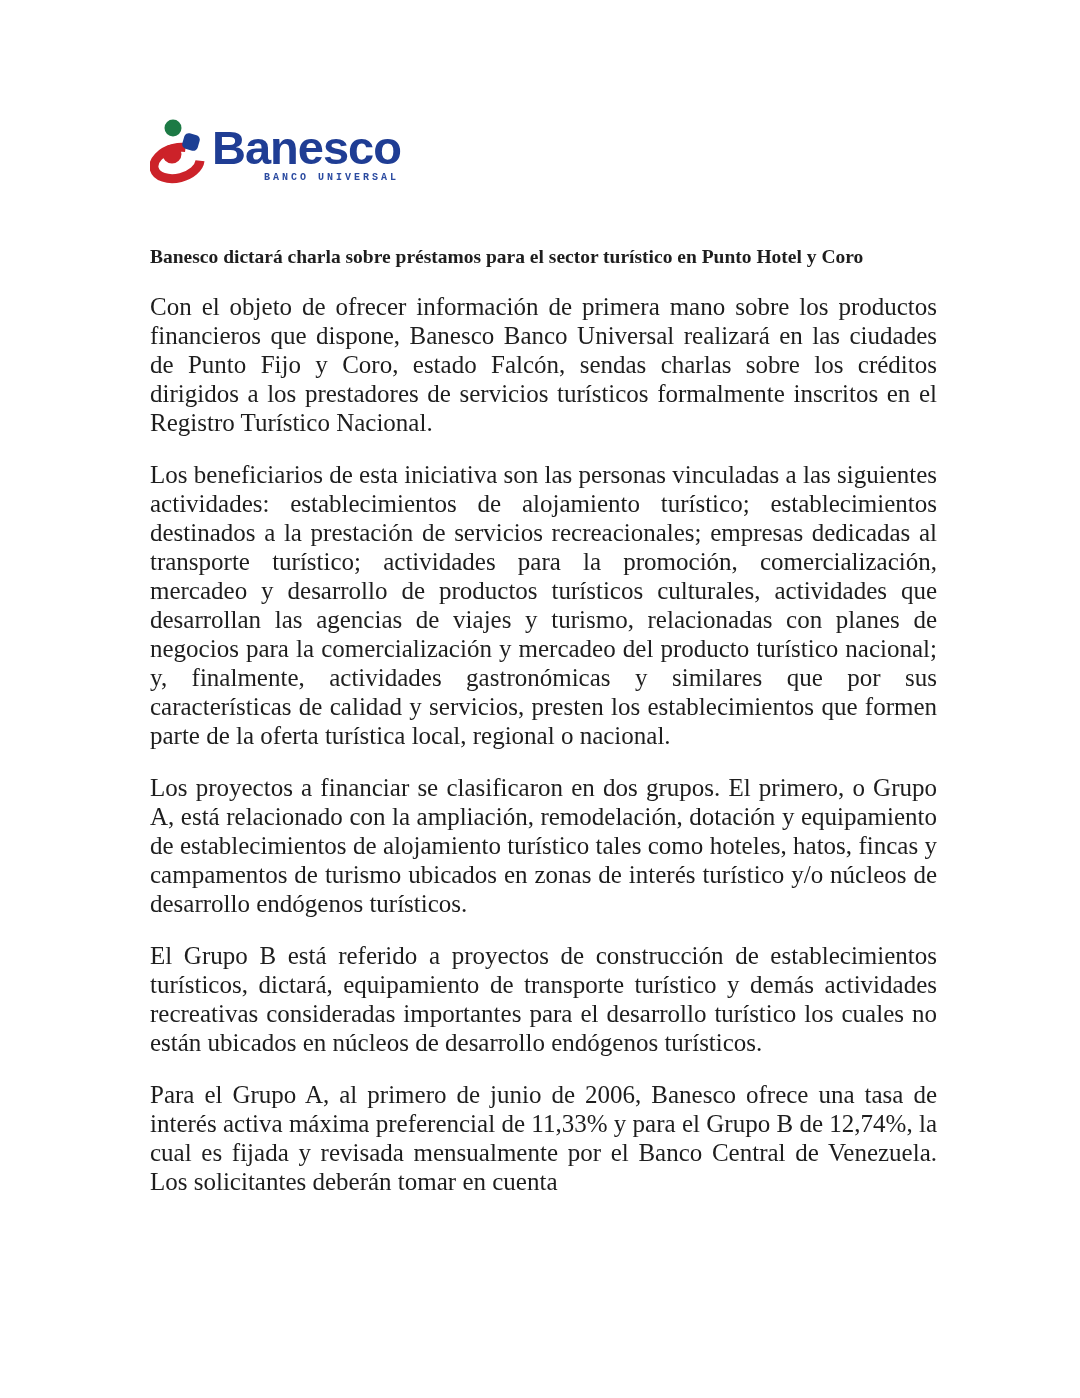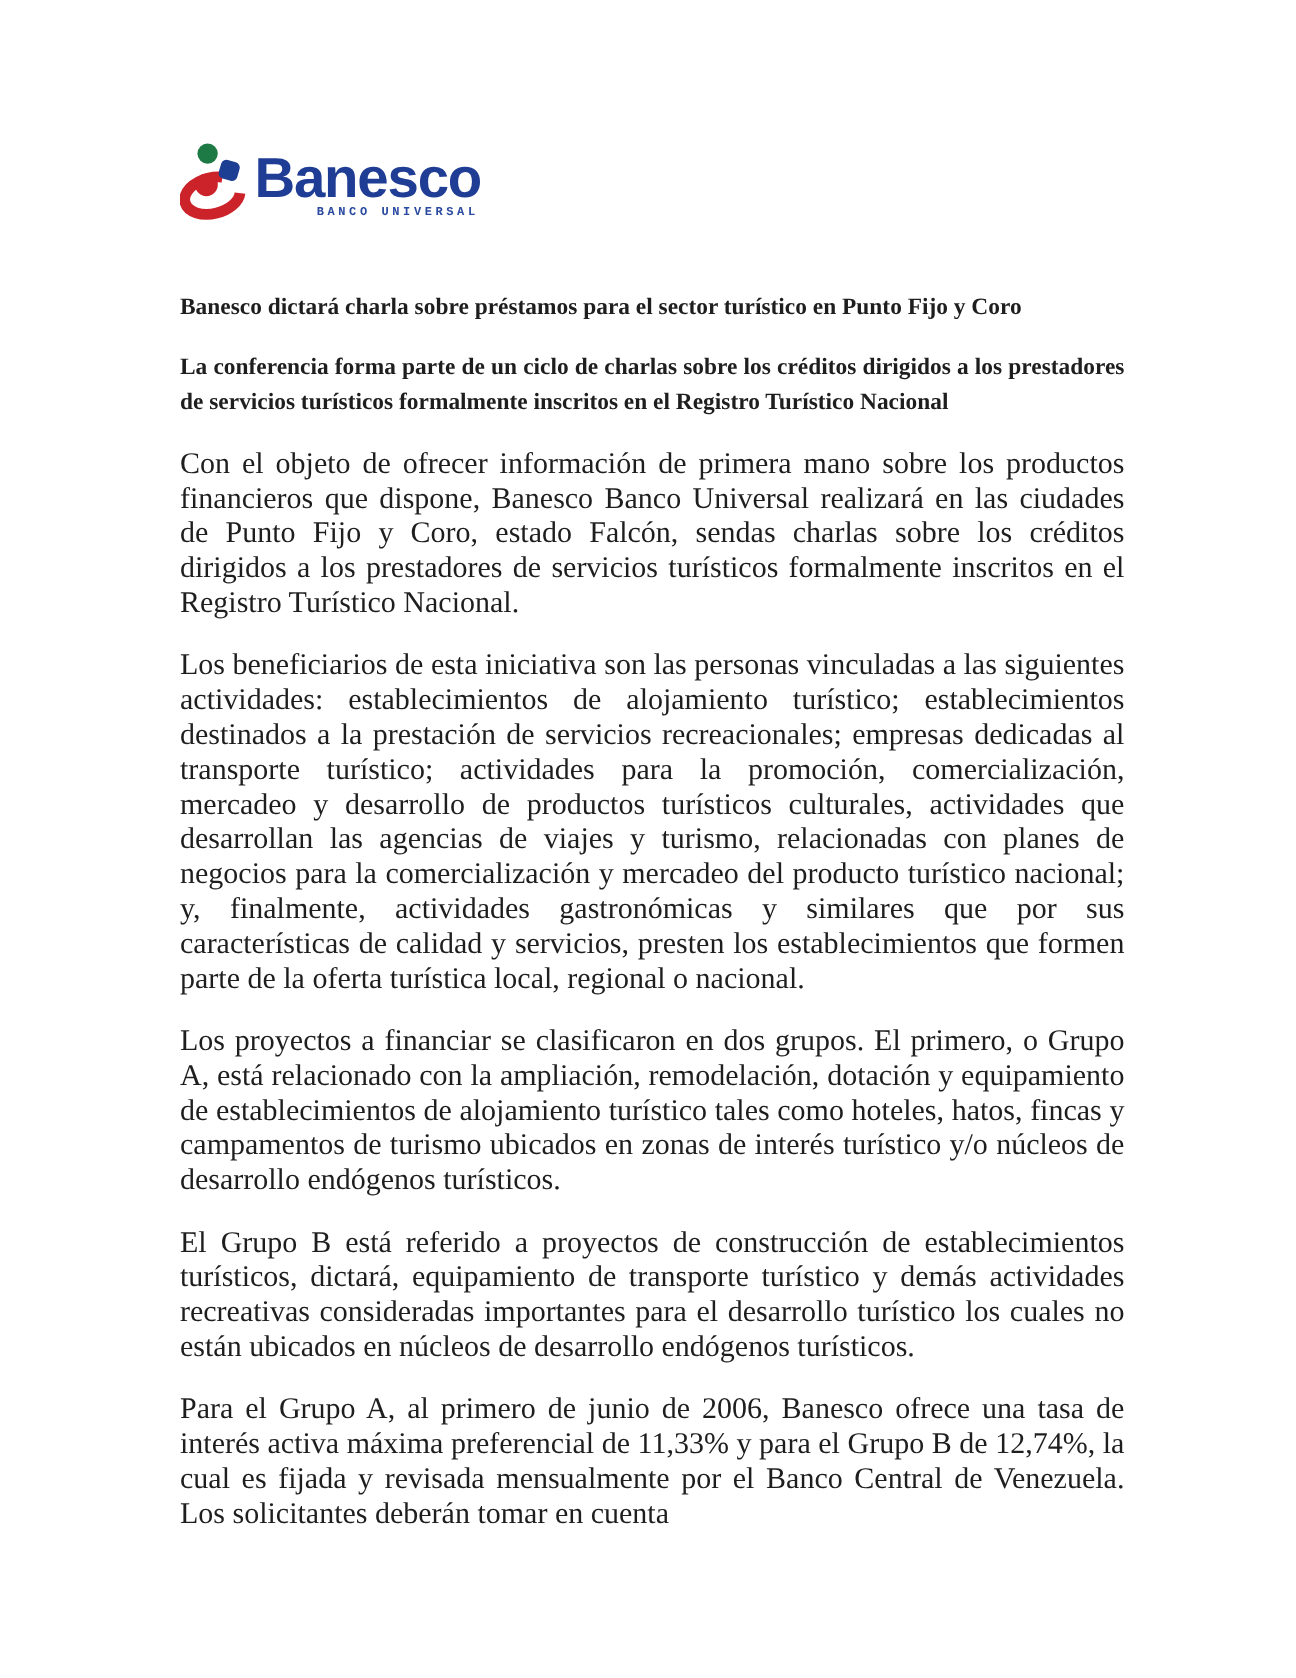--- a/index.html
+++ b/index.html
@@ -94,22 +94,21 @@
         <circle cx="22" cy="36" r="9.5" fill="#cc2229"></circle>
       </svg>
     </span>
     <span class="logo-text">
       <span class="brand">Banesco</span>
       <span class="tagline">BANCO UNIVERSAL</span>
     </span>
   </header>
 
   <main>
-    <h1 class="doc-title">Banesco dictará charla sobre préstamos para el sector turístico en Punto Fijo y Coro</h1>
-    <p class="doc-subtitle">La conferencia forma parte de un ciclo de charlas sobre los créditos dirigidos a los prestadores de servicios turísticos formalmente inscritos en el Registro Turístico Nacional</p>
+    <h1 class="doc-title">Banesco dictará charla sobre préstamos para el sector turístico en Punto Hotel y Coro</h1>
     <p class="body-par">Con el objeto de ofrecer información de primera mano sobre los productos financieros que dispone, Banesco Banco Universal realizará en las ciudades de Punto Fijo y Coro, estado Falcón, sendas charlas sobre los créditos dirigidos a los prestadores de servicios turísticos formalmente inscritos en el Registro Turístico Nacional.</p>
     <p class="body-par">Los beneficiarios de esta iniciativa son las personas vinculadas a las siguientes actividades: establecimientos de alojamiento turístico; establecimientos destinados a la prestación de servicios recreacionales; empresas dedicadas al transporte turístico; actividades para la promoción, comercialización, mercadeo y desarrollo de productos turísticos culturales, actividades que desarrollan las agencias de viajes y turismo, relacionadas con planes de negocios para la comercialización y mercadeo del producto turístico nacional; y, finalmente, actividades gastronómicas y similares que por sus características de calidad y servicios, presten los establecimientos que formen parte de la oferta turística local, regional o nacional.</p>
     <p class="body-par">Los proyectos a financiar se clasificaron en dos grupos. El primero, o Grupo A,  está relacionado con la ampliación, remodelación, dotación y equipamiento de establecimientos de alojamiento turístico tales como hoteles, hatos, fincas y campamentos de turismo ubicados en zonas de interés turístico y/o núcleos de desarrollo endógenos turísticos.</p>
     <p class="body-par">El Grupo B está referido a proyectos de construcción de establecimientos turísticos, dictará, equipamiento de transporte turístico y demás actividades recreativas consideradas importantes para el desarrollo turístico los cuales no están ubicados en núcleos de desarrollo endógenos turísticos.</p>
     <p class="body-par">Para el Grupo A,  al primero de junio de 2006, Banesco ofrece una tasa de interés activa máxima preferencial de 11,33% y para el Grupo B de 12,74%, la cual es fijada y revisada mensualmente por el Banco Central de Venezuela. Los solicitantes deberán tomar en cuenta</p>
   </main>
 
 </div>
 
 </body></html>

